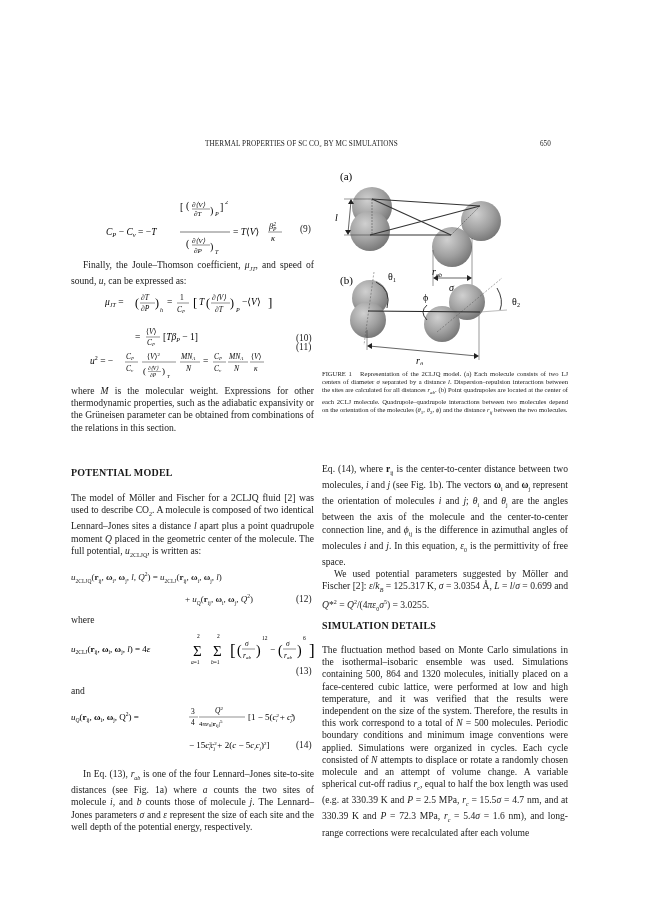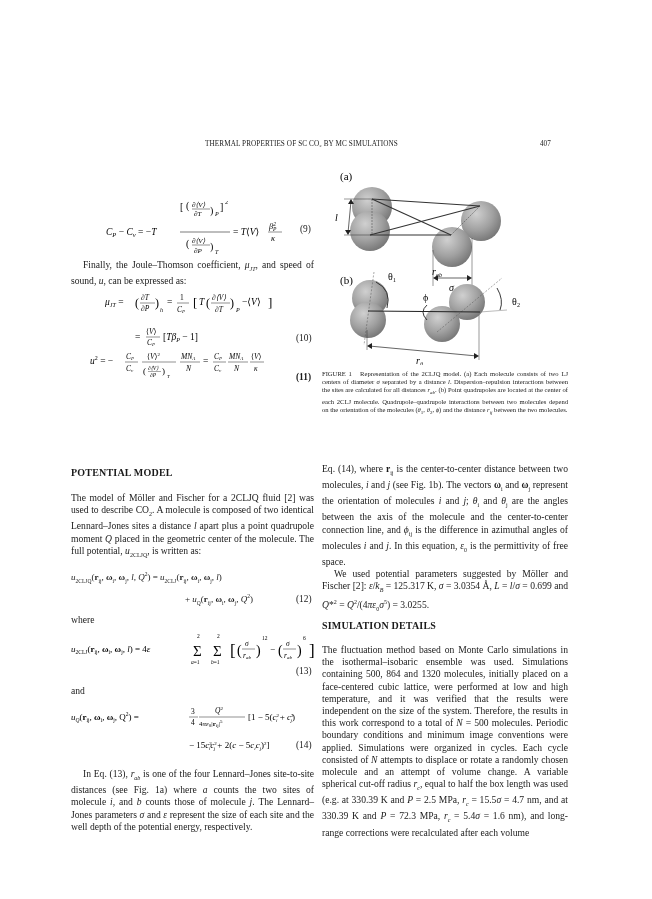--- a/index.html
+++ b/index.html
@@ -21,21 +21,21 @@
   .cap { position: absolute; left: 322px; top: 370px; width: 246px; font-family: "Liberation Serif", serif;
          font-size: 6.6px; line-height: 8.1px; text-align: justify; }
   .fig { position: absolute; left: 332px; top: 160px; width: 240px; height: 205px; }
 </style>
 </head>
 <body>
 
 <div class="page">
 
   <div class="running-head">THERMAL PROPERTIES OF SC CO₂ BY MC SIMULATIONS</div>
-  <div class="page-num">407</div>
+  <div class="page-num">650</div>
 
 
   <div class="eq" style="left:106px; top:201px; height:60px; width:200px;">
     <svg width="200" height="62" viewBox="0 0 200 62" style="position:absolute;left:0;top:0;font-family:'Liberation Serif',serif;">
       <text x="0" y="34" font-size="9.5" font-style="italic">C<tspan font-size="6.5" dy="2">P</tspan><tspan dy="-2" font-style="normal"> − </tspan>C<tspan font-size="6.5" dy="2">v</tspan><tspan dy="-2" font-style="normal"> = −</tspan>T</text>
       <text x="74" y="9" font-size="10">[</text>
       <text x="80" y="8" font-size="10">(</text>
       <text x="86" y="6" font-size="7" font-style="italic">∂⟨V⟩</text>
       <line x1="86" y1="8" x2="104" y2="8" stroke="#222" stroke-width="0.5"></line>
       <text x="88" y="15" font-size="7" font-style="italic">∂T</text>
@@ -116,22 +116,25 @@
       <line x1="123" y1="12" x2="136" y2="12" stroke="#222" stroke-width="0.5"></line>
       <text x="124" y="21" font-size="7.5" font-style="italic">C<tspan font-size="5" dy="1">v</tspan></text>
       <text x="139" y="9" font-size="7.5" font-style="italic">MN<tspan font-size="5" dy="1">A</tspan></text>
       <line x1="138" y1="12" x2="158" y2="12" stroke="#222" stroke-width="0.5"></line>
       <text x="144" y="21" font-size="7.5" font-style="italic">N</text>
       <text x="161" y="9" font-size="7.5">⟨<tspan font-style="italic">V</tspan>⟩</text>
       <line x1="160" y1="12" x2="174" y2="12" stroke="#222" stroke-width="0.5"></line>
       <text x="164" y="21" font-size="7.5" font-style="italic">κ</text>
     </svg>
   </div>
-  <div class="eqnum" style="left:296px; top:372px;font-weight:bold;">(11)</div>
-
+  <div class="eqnum" style="left:296px; top:342px;">(11)</div>
+
+  <div class="col left" style="top:385px;">
+    <p>where <i>M</i> is the molecular weight. Expressions for other thermodynamic properties, such as the adiabatic expansivity or the Grüneisen parameter can be obtained from combinations of the relations in this section.</p>
+  </div>
 
   <div class="col left h" style="top:467px;">POTENTIAL MODEL</div>
 
   <div class="col left" style="top:492px;">
     <p>The model of Möller and Fischer for a 2CLJQ fluid [2] was used to describe CO<sub style="font-size:6px">2</sub>. A molecule is composed of two identical Lennard–Jones sites a distance <i>l</i> apart plus a point quadrupole moment <i>Q</i> placed in the geometric center of the molecule. The full potential, <i>u</i><sub style="font-size:6px">2CLJQ</sub>, is written as:</p>
   </div>
 
   <div class="eq" style="left:71px; top:571px; font-size:9px;">
     <i>u</i><sub style="font-size:5.5px">2CLJQ</sub>(<b>r</b><sub style="font-size:5.5px">ij</sub>, <b>ω</b><sub style="font-size:5.5px">i</sub>, <b>ω</b><sub style="font-size:5.5px">j</sub>, <i>l</i>, <i>Q</i><sup style="font-size:5.5px">2</sup>) = <i>u</i><sub style="font-size:5.5px">2CLJ</sub>(<b>r</b><sub style="font-size:5.5px">ij</sub>, <b>ω</b><sub style="font-size:5.5px">i</sub>, <b>ω</b><sub style="font-size:5.5px">j</sub>, <i>l</i>)
   </div>

